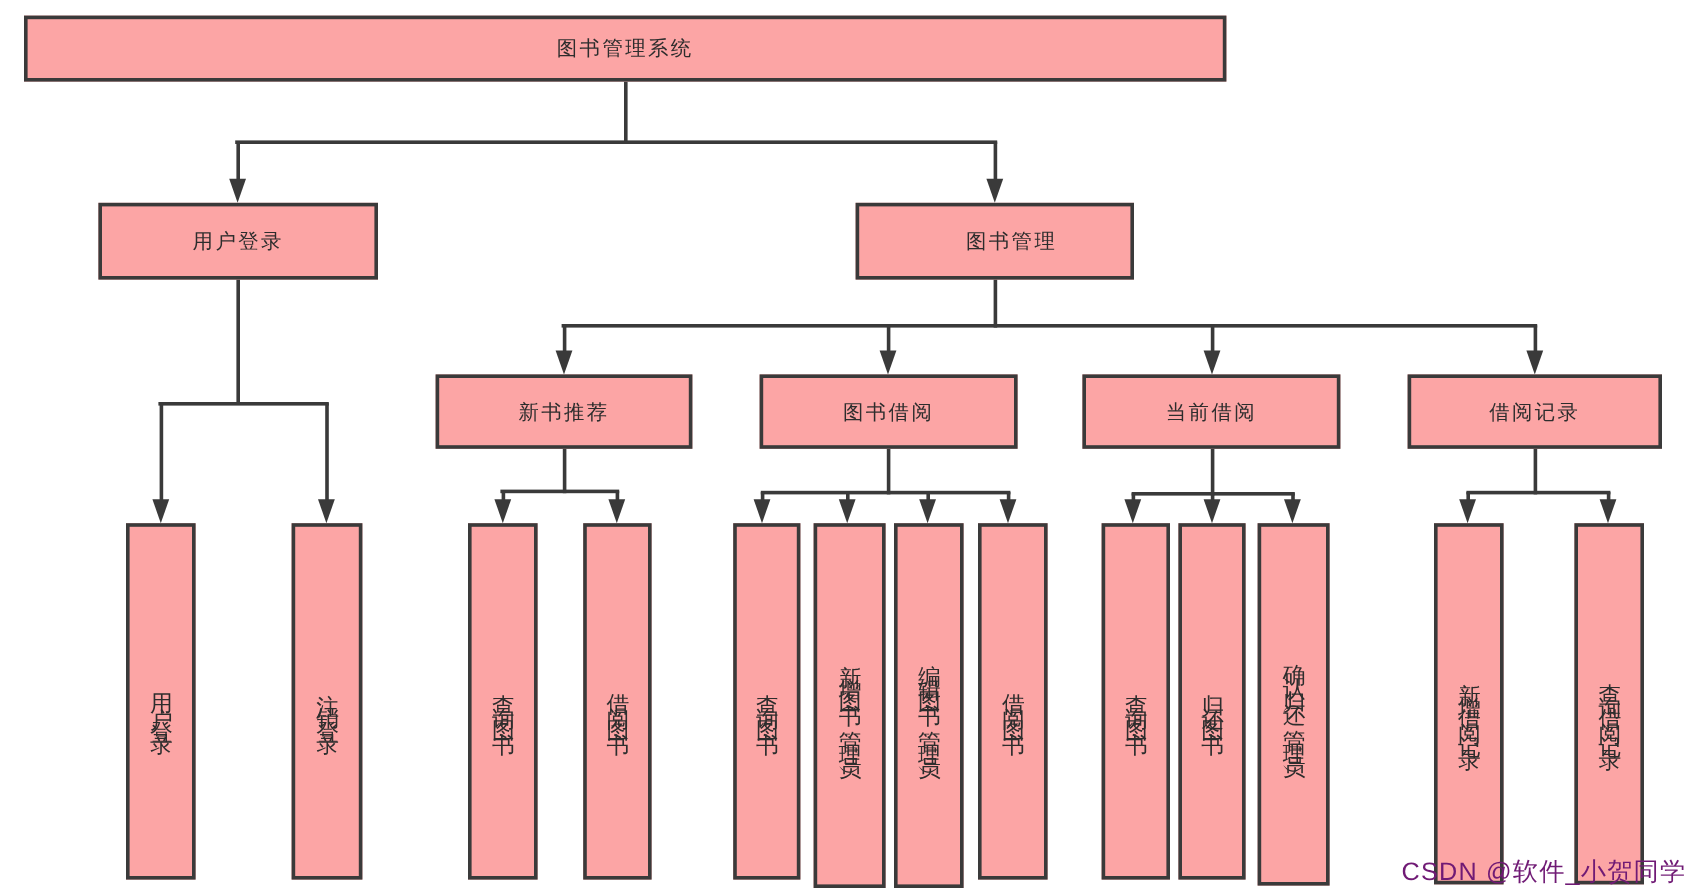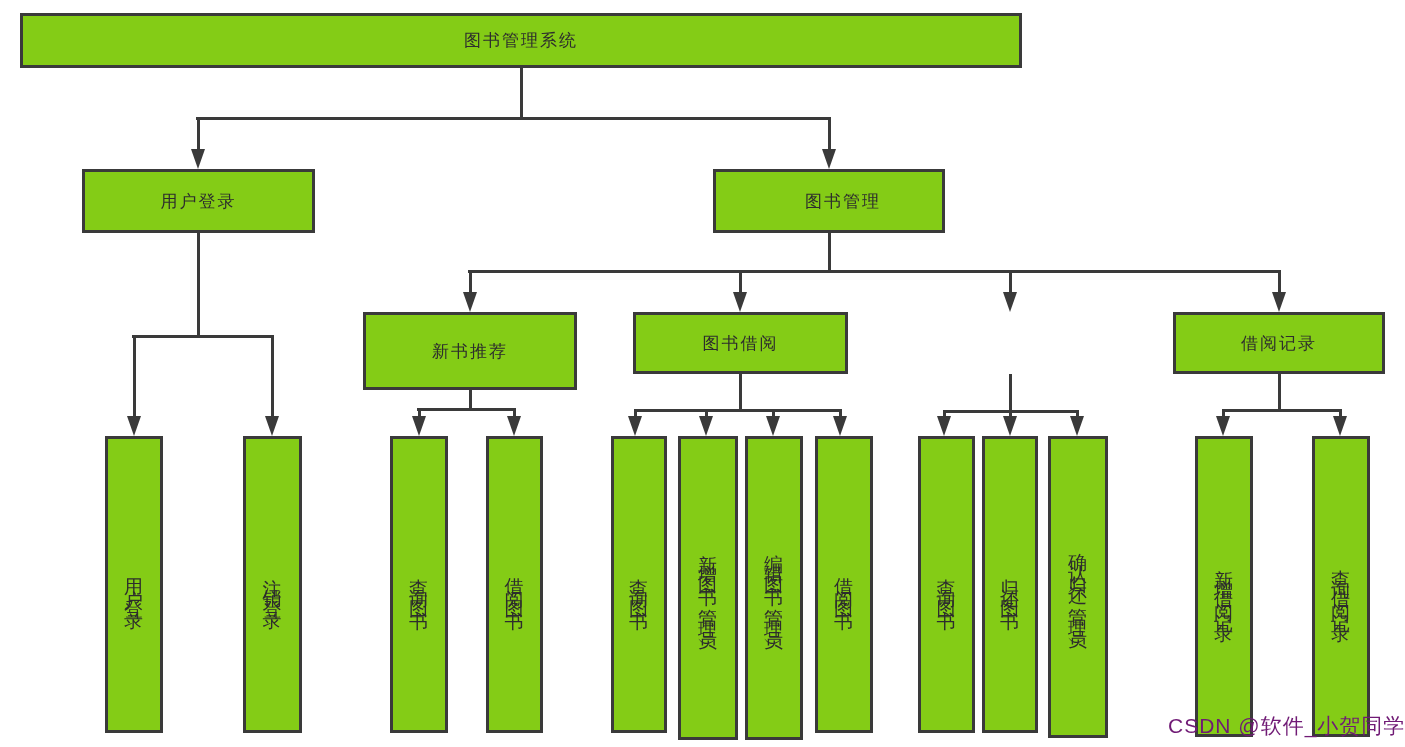--- a/index.html
+++ b/index.html
@@ -7,21 +7,21 @@
     position:relative;
     width:1405px;height:747px;
     background:var(--bg,#ffffff);
     overflow:hidden;
     font-family:"Liberation Sans","DejaVu Sans",sans-serif;
   }
   .node{
     position:absolute;
     box-sizing:border-box;
     border:3px solid var(--line,#3a3a3a);
-    background:#84cc16;
+    background:#fca5a5;
     color:var(--text,#2d2d2d);
     display:flex;
     align-items:center;
     justify-content:center;
     text-align:center;
   }
   .node.h{
     font-size:17px;
     letter-spacing:2px;
     white-space:nowrap;
@@ -109,22 +109,23 @@
     <div class="ahead" style="left: 1003px; top: 416px;"></div>
     <div class="ashaft" style="left: 1075.5px; top: 411px; height: 7px;"></div>
     <div class="ahead" style="left: 1070px; top: 416px;"></div>
     <div class="ashaft" style="left: 1221.5px; top: 410px; height: 8px;"></div>
     <div class="ahead" style="left: 1216px; top: 416px;"></div>
     <div class="ashaft" style="left: 1338.5px; top: 410px; height: 8px;"></div>
     <div class="ahead" style="left: 1333px; top: 416px;"></div>
     <div class="node h" style="left: 20px; top: 13px; width: 1002px; height: 55px;">图书管理系统</div>
     <div class="node h" style="left: 82px; top: 169px; width: 233px; height: 64px;">用户登录</div>
     <div class="node h" style="left: 713px; top: 169px; width: 232px; height: 64px; padding-left: 28px;">图书管理</div>
-    <div class="node h" style="left: 363px; top: 312px; width: 214px; height: 78px;">新书推荐</div>
+    <div class="node h" style="left: 363px; top: 312px; width: 214px; height: 62px;">新书推荐</div>
     <div class="node h" style="left: 633px; top: 312px; width: 215px; height: 62px;">图书借阅</div>
+    <div class="node h" style="left: 902px; top: 312px; width: 215px; height: 62px;">当前借阅</div>
     <div class="node h" style="left: 1173px; top: 312px; width: 212px; height: 62px;">借阅记录</div>
     <div class="node v" style="left: 105px; top: 436px; width: 58px; height: 297px;">用户登录</div>
     <div class="node v" style="left: 243px; top: 436px; width: 59px; height: 297px;">注销登录</div>
     <div class="node v" style="left: 390px; top: 436px; width: 58px; height: 297px;">查询图书</div>
     <div class="node v" style="left: 486px; top: 436px; width: 57px; height: 297px;">借阅图书</div>
     <div class="node v" style="left: 611px; top: 436px; width: 56px; height: 297px;">查询图书</div>
     <div class="node v" style="left: 678px; top: 436px; width: 60px; height: 304px;">新增图书（管理员）</div>
     <div class="node v" style="left: 745px; top: 436px; width: 58px; height: 304px;">编辑图书（管理员）</div>
     <div class="node v" style="left: 815px; top: 436px; width: 58px; height: 297px;">借阅图书</div>
     <div class="node v" style="left: 918px; top: 436px; width: 57px; height: 297px;">查询图书</div>

